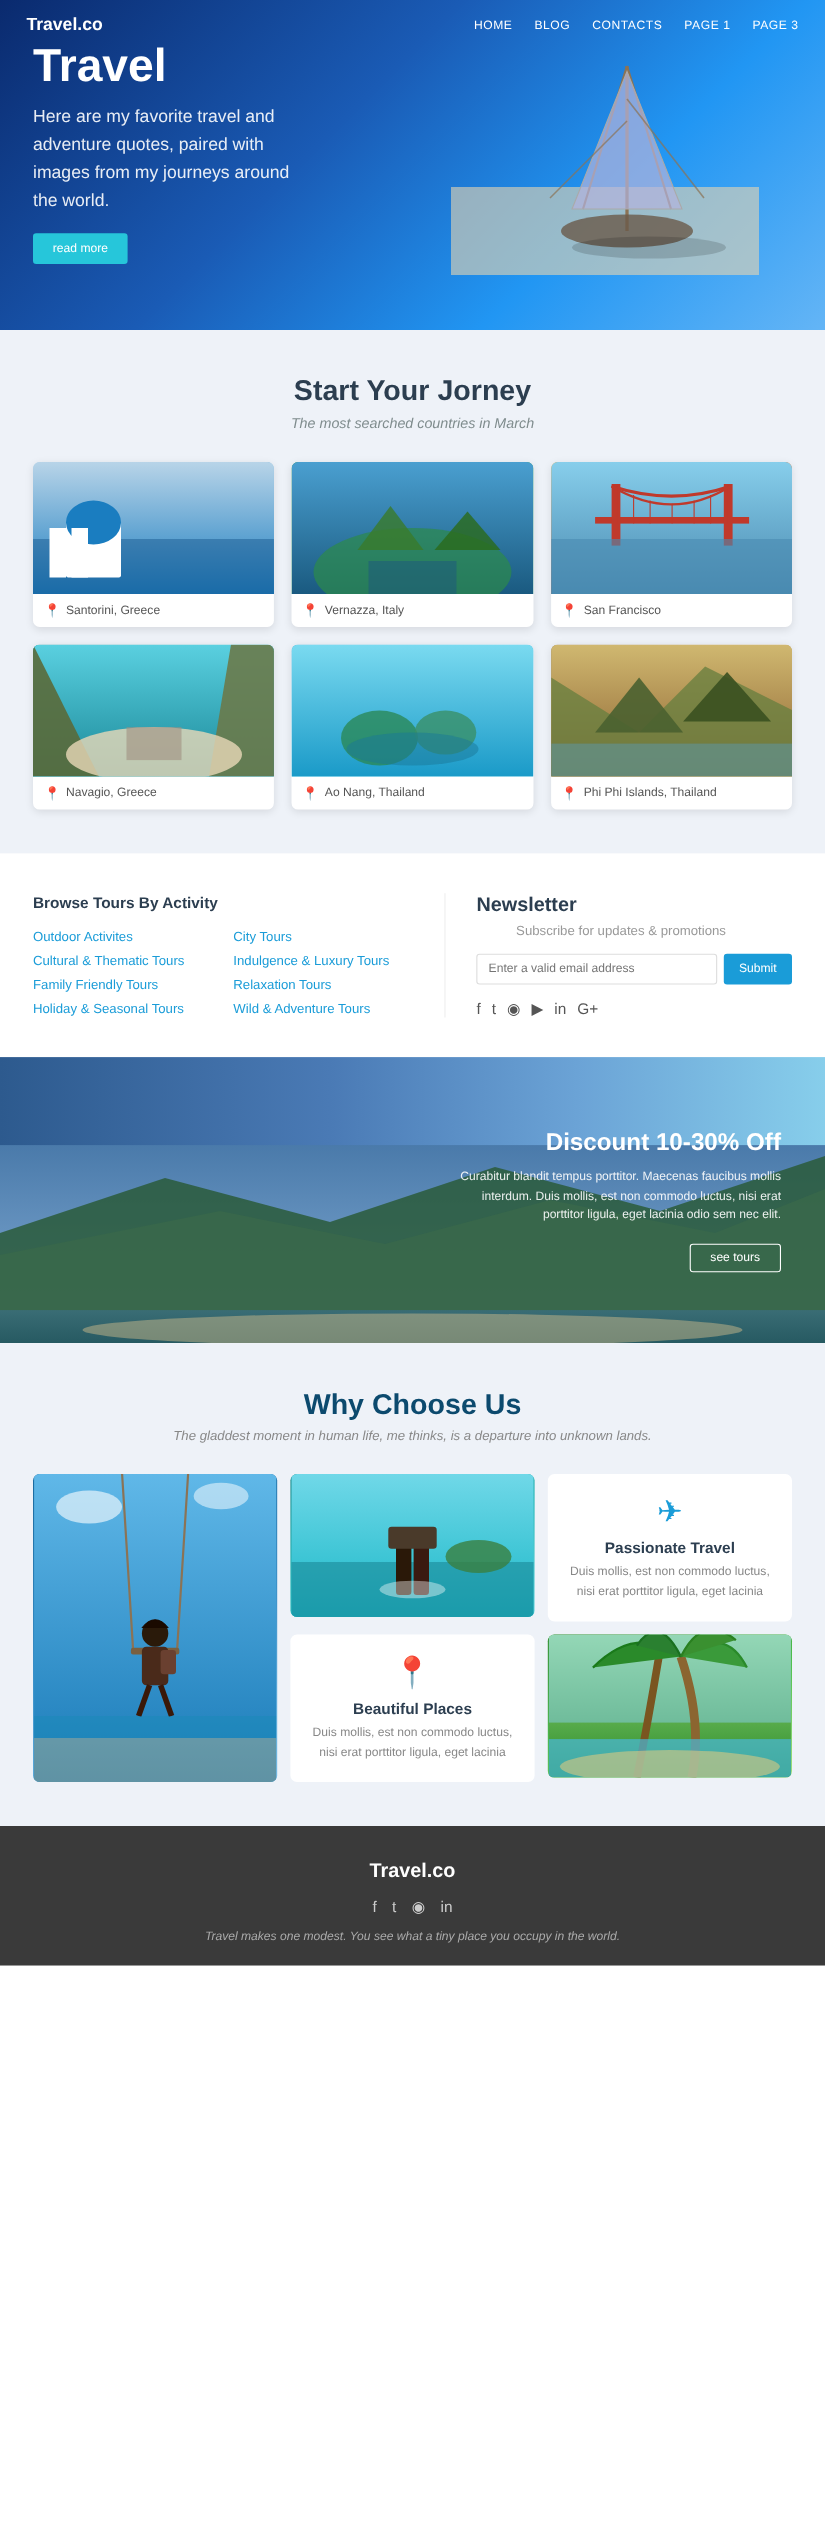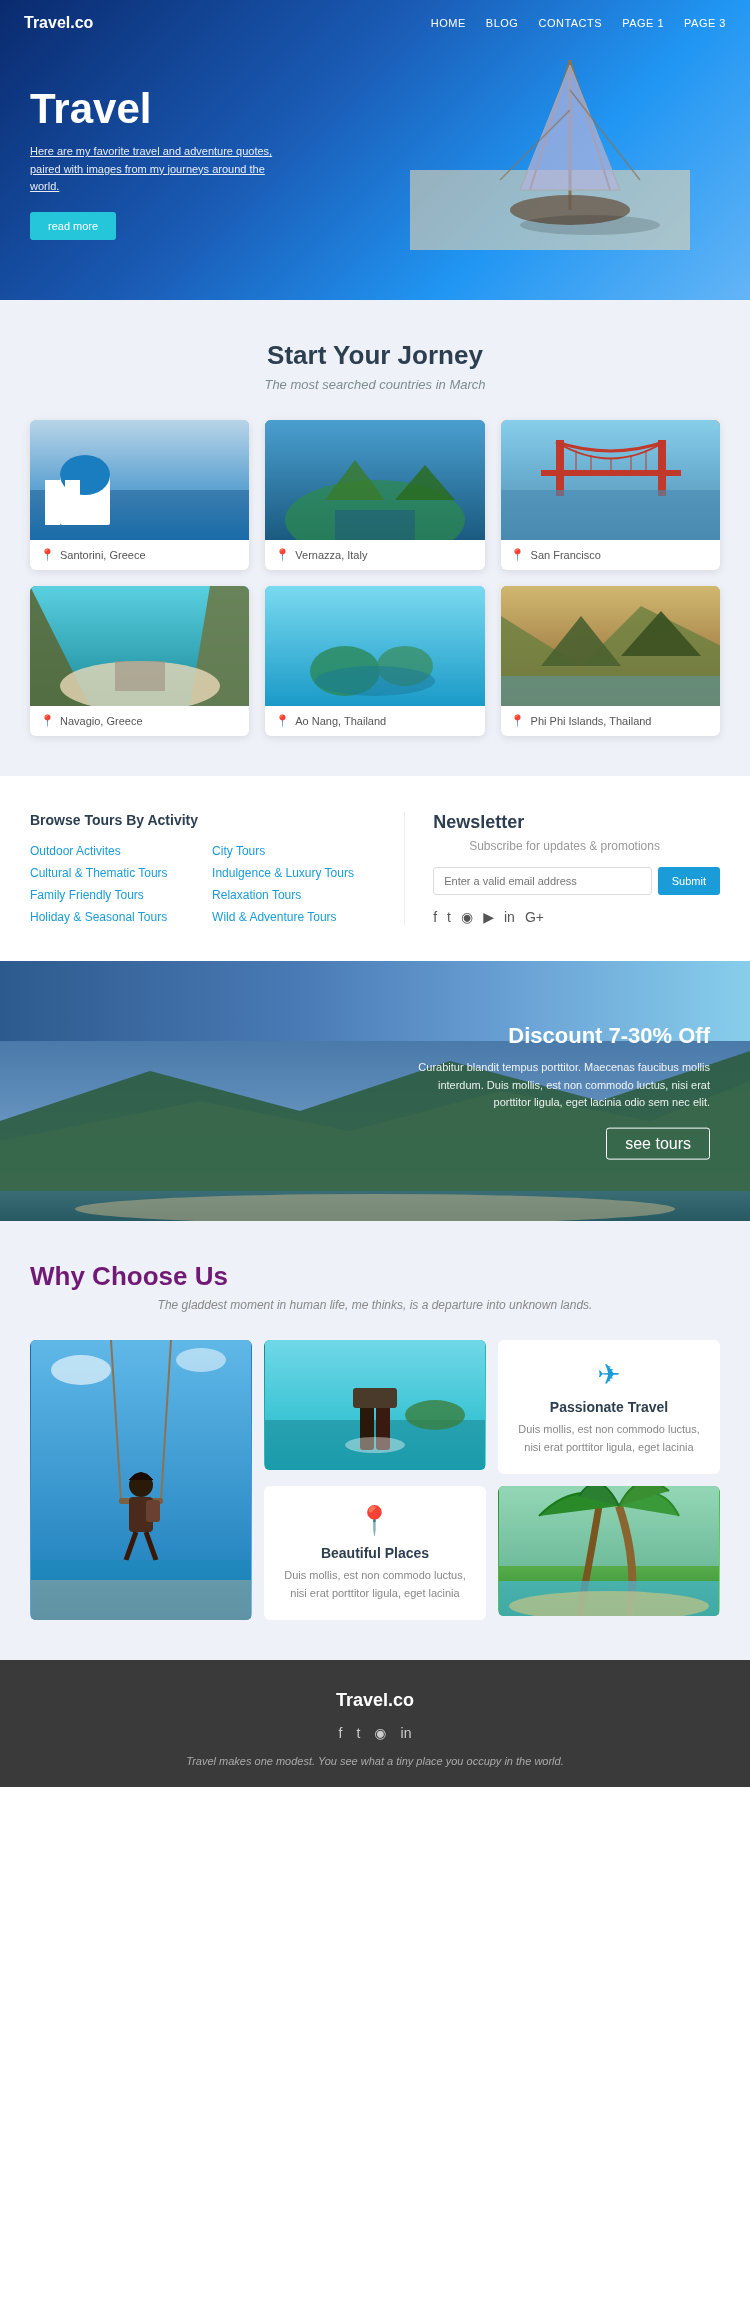--- a/index.html
+++ b/index.html
@@ -46,25 +46,24 @@
       left: 30px;
       color: white;
       max-width: 250px;
     }
     .hero-title {
       font-size: 42px;
       font-weight: bold;
       margin-bottom: 10px;
     }
     .hero-desc {
-      font-size: 11px;
+      font-size: 16px;
       line-height: 1.6;
       margin-bottom: 16px;
       opacity: 0.9;
-      text-decoration: underline;
     }
     .hero-btn {
       background: #26c6da;
       color: white;
       border: none;
       padding: 8px 18px;
       font-size: 11px;
       border-radius: 3px;
       cursor: pointer;
     }
@@ -249,34 +248,35 @@
       font-size: 11px;
       line-height: 1.6;
       margin-bottom: 16px;
       opacity: 0.9;
     }
     .discount-btn {
       background: transparent;
       color: white;
       border: 1px solid white;
       padding: 6px 18px;
-      font-size: 16px;
+      font-size: 11px;
       border-radius: 3px;
       cursor: pointer;
     }
 
     
     .section-why {
       background: #eef2f8;
       padding: 40px 30px;
     }
     .why-title {
+      text-align: center;
       font-size: 26px;
       font-weight: 600;
-      color: #701a75;
+      color: #0c4a6e;
       margin-bottom: 6px;
     }
     .why-subtitle {
       text-align: center;
       font-size: 12px;
       color: #888;
       font-style: italic;
       margin-bottom: 28px;
     }
     .why-grid {
@@ -613,21 +613,21 @@
     <rect width="750" height="180" fill="url(#sky-grad)"></rect>
 
     <polygon points="0,180 0,80 150,30 300,70 450,20 600,60 750,10 750,180" fill="#2a5a3a" opacity="0.85"></polygon>
     <polygon points="0,180 0,100 200,60 350,90 500,50 650,80 750,40 750,180" fill="#3a6a4a" opacity="0.7"></polygon>
 
     <rect x="0" y="150" width="750" height="30" fill="url(#water-grad)" opacity="0.6"></rect>
 
     <ellipse cx="375" cy="168" rx="300" ry="15" fill="#c8b88a" opacity="0.5"></ellipse>
   </svg>
   <div class="discount-content">
-    <h2 class="discount-title">Discount 7-30% Off</h2>
+    <h2 class="discount-title">Discount 10-30% Off</h2>
     <p class="discount-desc">Curabitur blandit tempus porttitor. Maecenas faucibus mollis interdum. Duis mollis, est non commodo luctus, nisi erat porttitor ligula, eget lacinia odio sem nec elit.</p>
     <button class="discount-btn">see tours</button>
   </div>
 </section>
 
 <section class="section-why">
   <h2 class="why-title">Why Choose Us</h2>
   <p class="why-subtitle">The gladdest moment in human life, me thinks, is a departure into unknown lands.</p>
   <div class="why-grid">
 

